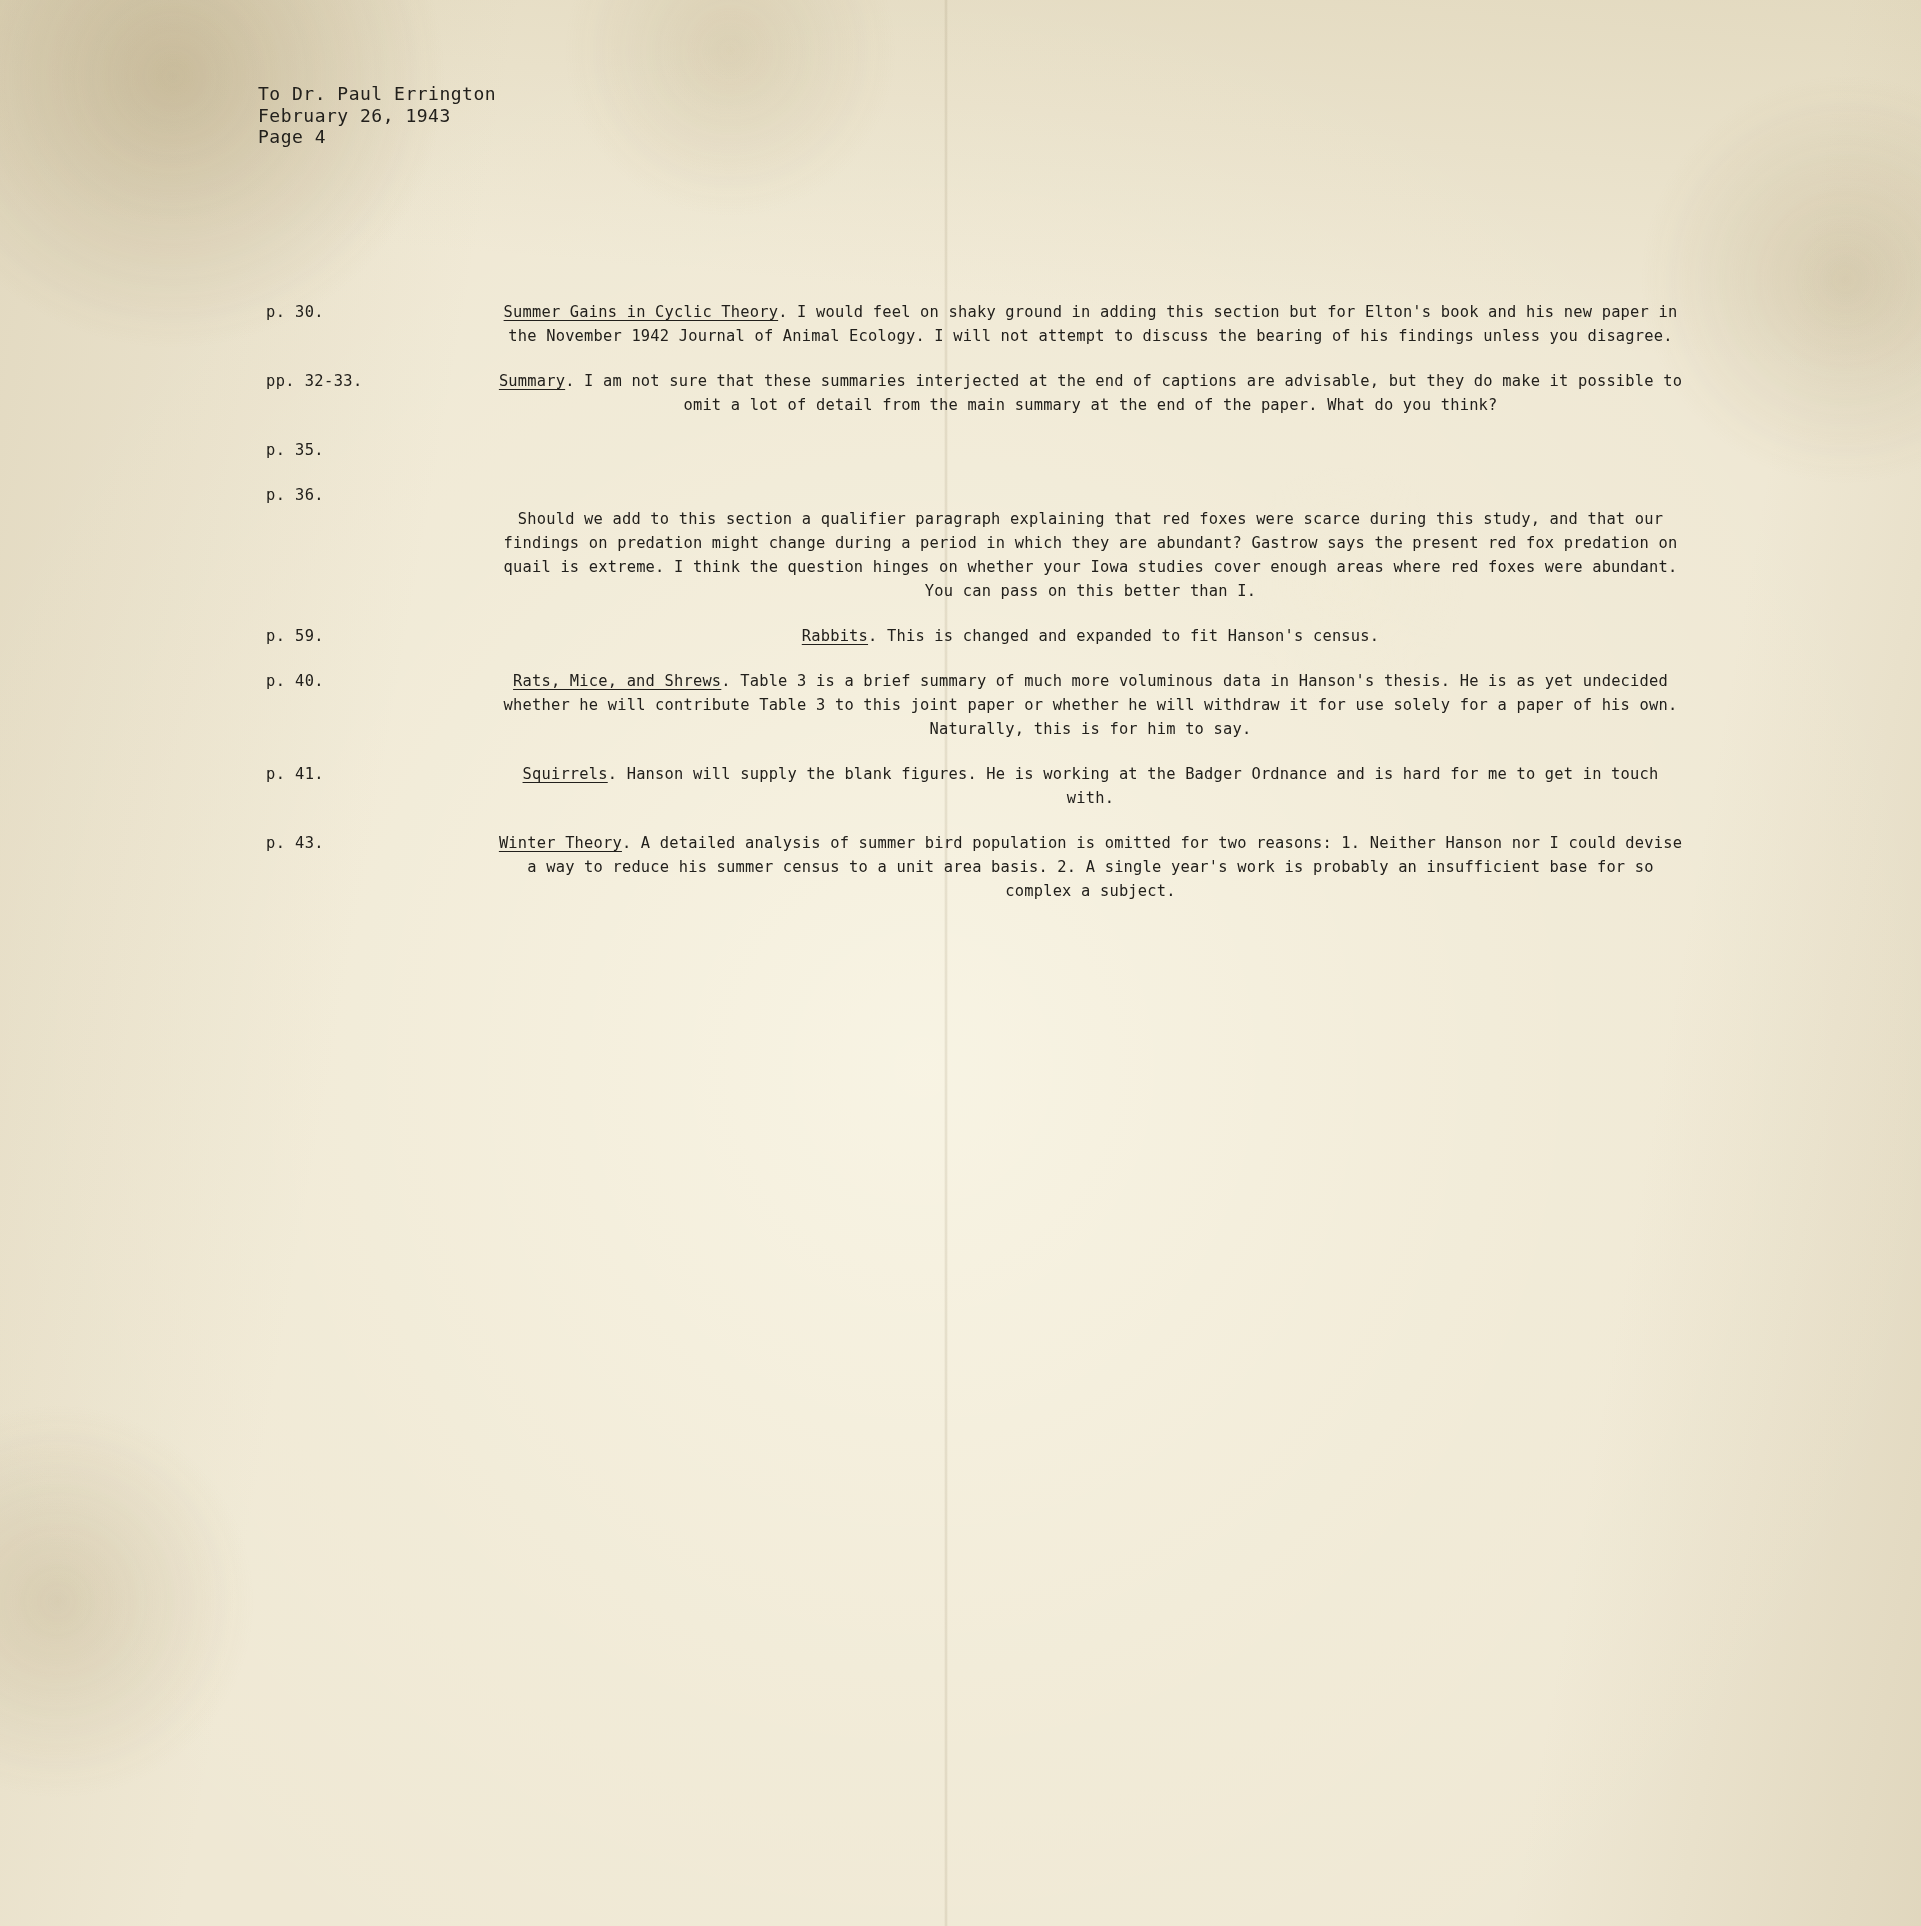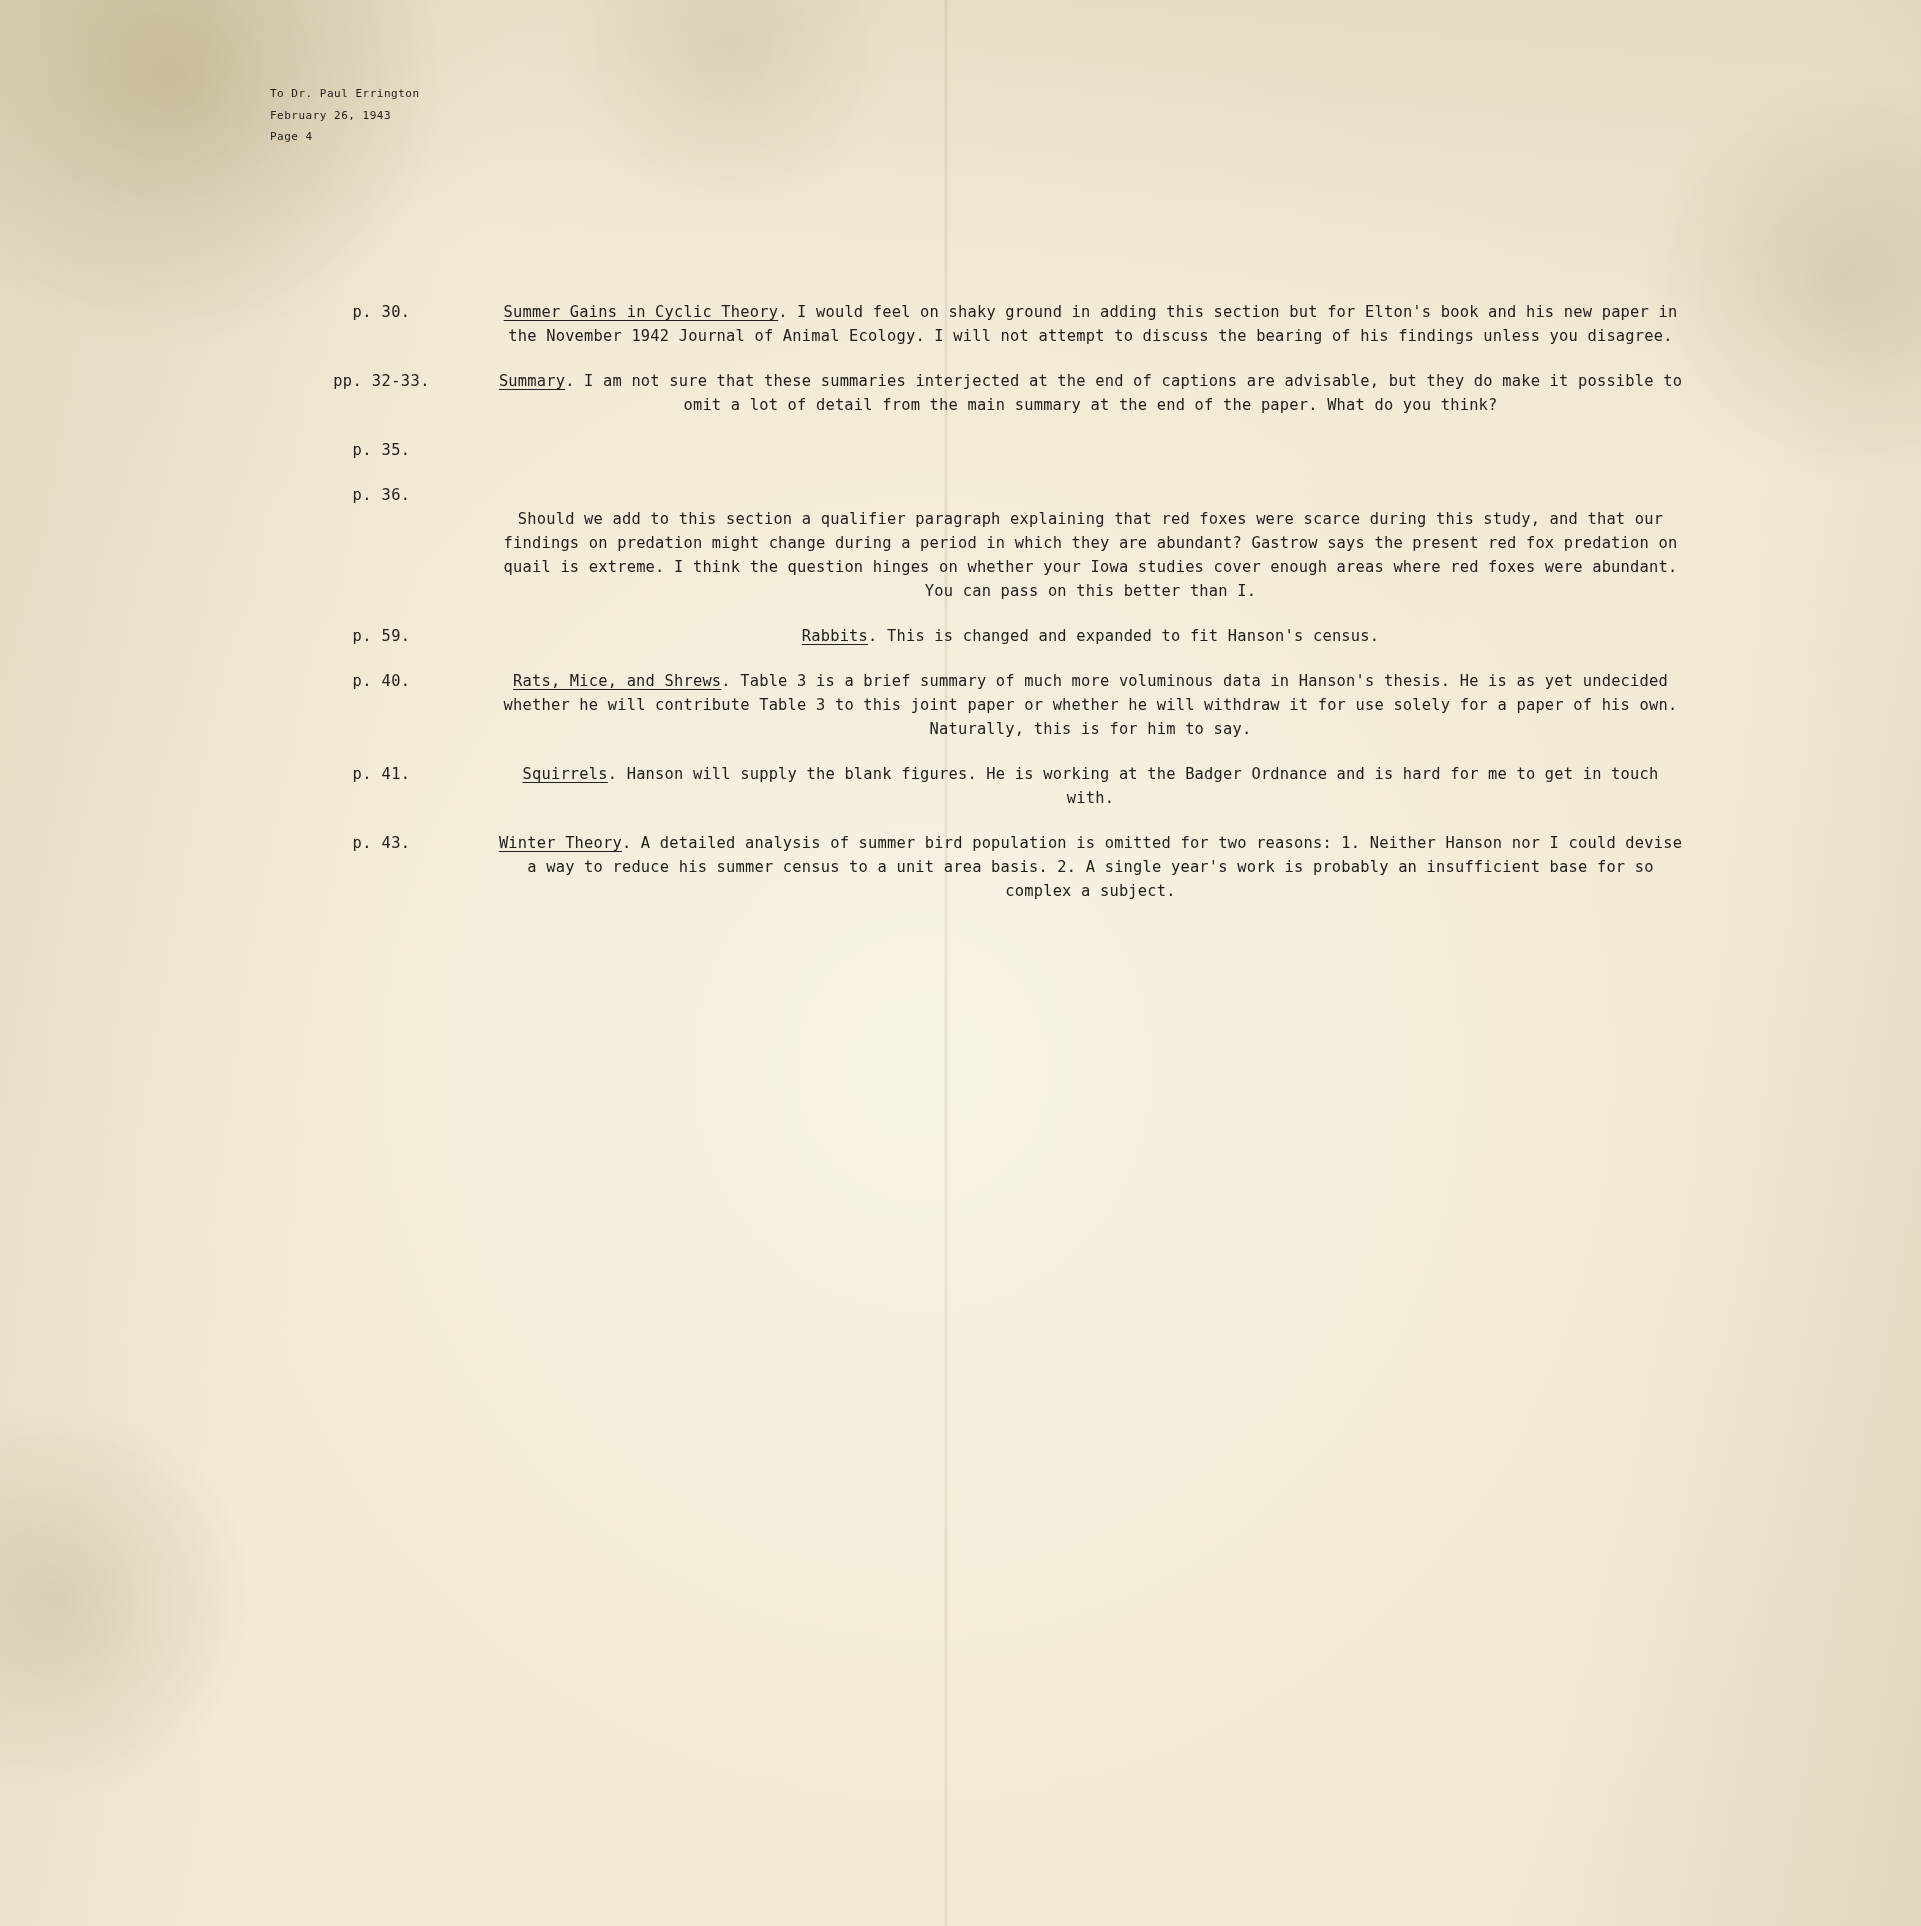--- a/index.html
+++ b/index.html
@@ -44,23 +44,23 @@
   .fold {
     position: absolute;
     top: 0; bottom: 0;
     width: 3.9px;
     background: linear-gradient(90deg, rgba(160,145,110,0.0), rgba(150,134,100,0.22), rgba(160,145,110,0.0));
     pointer-events: none;
   }
 
   .letter-head {
     position: absolute;
-    left: 270px;
+    left: 258px;
     top: 83px;
-    font-size: 11px;
+    font-size: 18px;
     line-height: 21.6px;
     letter-spacing: 0.5px;
   }
   .letter-head div { white-space: pre; }
 
   .body {
     position: absolute;
     left: 266px;
     top: 300px;
     width: 1418px;
@@ -69,21 +69,20 @@
     display: flex;
     margin-bottom: 21px;
   }
   .entry-ref {
     width: 231px;
     flex: 0 0 231px;
     font-size: 15.4px;
     line-height: 24px;
     letter-spacing: 0.4px;
     white-space: pre;
-    text-align: center;
   }
   .entry-body {
     flex: 1 1 auto;
     font-size: 15.4px;
     line-height: 24px;
     letter-spacing: 0.2px;
     text-align: center;
   }
   .entry-body p { margin: 0; }
   .entry-body p.gap { margin-top: 24px; }

